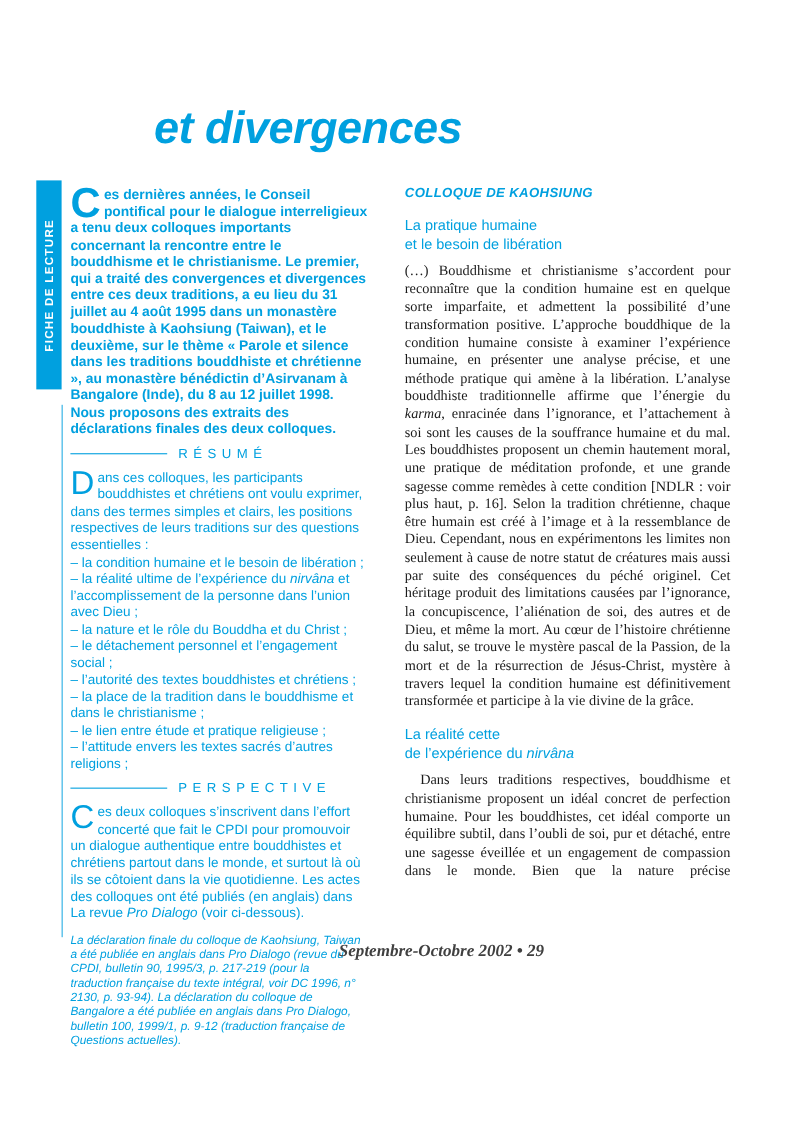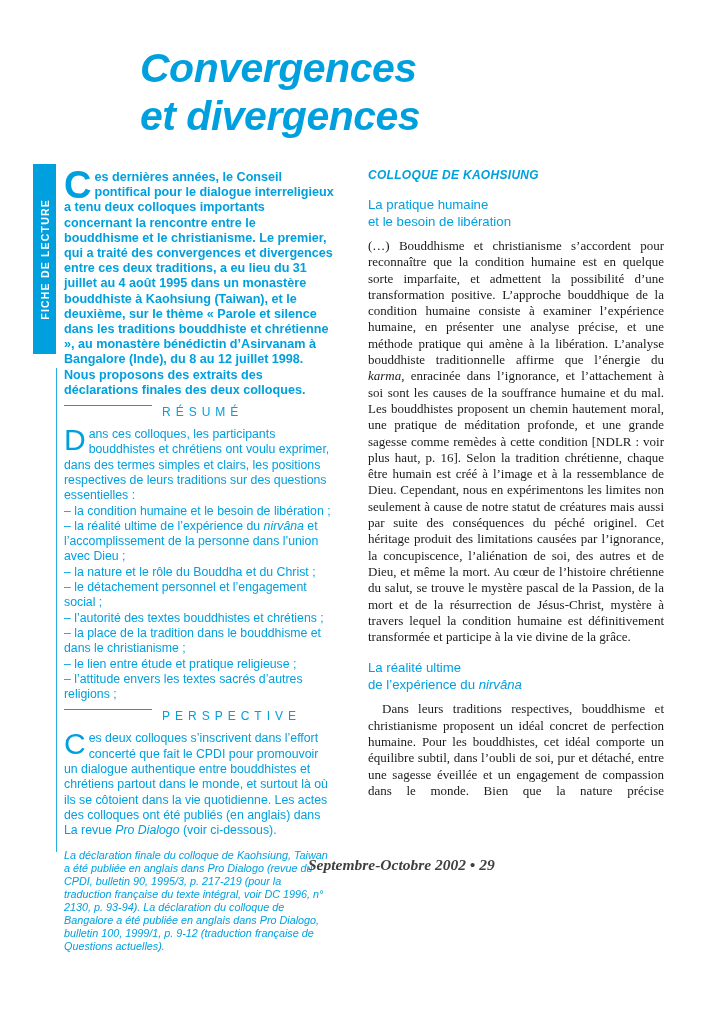--- a/index.html
+++ b/index.html
@@ -35,21 +35,21 @@
   
   .leftcol {
     position:absolute; left:64px; top:170px; width:270px;
     color:#00A0DF;
   }
   .intro { font-weight:bold; font-size:12.6px; line-height:15.2px; margin-bottom:4px; }
   .dropcap { float:left; padding-right:3px; }
   .dc-big   { font-size:38px; line-height:30px; font-weight:bold; }
   .dc-small { font-size:30px; line-height:25px; font-weight:normal; }
 
-  .section-head { display:flex; align-items:flex-start; margin:7px 0 8px 0; }
+  .section-head { display:flex; align-items:center; margin:7px 0 8px 0; }
   .section-head .rule { width:88px; height:1px; background:#00A0DF; margin-right:10px; flex:0 0 auto; }
   .section-head .label { font-size:12px; letter-spacing:5px; color:#00A0DF; }
 
   .sec-body, .sec-item { font-size:12.3px; line-height:15.3px; }
   .sec-item { margin:0; }
   .footnote {
     margin-top:11px; width:264px;
     font-size:10.8px; line-height:13px; font-style:italic;
   }
 
@@ -74,21 +74,21 @@
     position:absolute; left:308px; top:856px;
     font-family:"Liberation Serif", serif; font-style:italic; font-weight:600;
     font-size:15.5px; color:#404040;
   }
 </style>
 </head>
 <body>
 
 <div class="page">
 
-  <h1 class="title"><span>Convergences</span><br><span>et divergences</span></h1>
+  <h1 class="title"><br><span>et divergences</span></h1>
 
   <div class="tab">
     <span class="tab-label">FICHE DE LECTURE</span>
   </div>
   <div class="vrule"></div>
 
   <div class="leftcol">
 
     <p class="intro"><span class="dropcap dc-big">C</span><span>es dernières années, le Conseil pontifical pour le dialogue interreligieux a tenu deux colloques importants concernant la rencontre entre le bouddhisme et le christianisme. Le premier, qui a traité des convergences et divergences entre ces deux traditions, a eu lieu du 31 juillet au 4 août 1995 dans un monastère bouddhiste à Kaohsiung (Taiwan), et le deuxième, sur le thème « Parole et silence dans les traditions bouddhiste et chrétienne », au monastère bénédictin d’Asirvanam à Bangalore (Inde), du 8 au 12 juillet 1998. Nous proposons des extraits des déclarations finales des deux colloques.</span></p>
 
@@ -116,19 +116,19 @@
 
     <p class="footnote"><span>La déclaration finale du colloque de Kaohsiung, Taiwan a été publiée en anglais dans Pro Dialogo (revue du CPDI, bulletin 90, 1995/3, p. 217-219 (pour la traduction française du texte intégral, voir DC 1996, n° 2130, p. 93-94). La déclaration du colloque de Bangalore a été publiée en anglais dans Pro Dialogo, bulletin 100, 1999/1, p. 9-12 (traduction française de Questions actuelles).</span></p>
   </div>
 
   <div class="rightcol">
     <h2 class="colloque">COLLOQUE DE KAOHSIUNG</h2>
 
     <h3 class="subhead"><span>La pratique humaine</span><br><span><span>et le besoin de libération</span></span></h3>
     <p class="body-serif"><span>(…) Bouddhisme et christianisme s’accordent pour reconnaître que la condition humaine est en quelque sorte imparfaite, et admettent la possibilité d’une transformation positive. L’approche bouddhique de la condition humaine consiste à examiner l’expérience humaine, en présenter une analyse précise, et une méthode pratique qui amène à la libération. L’analyse bouddhiste traditionnelle affirme que l’énergie du </span><span class="it">karma</span><span>, enracinée dans l’ignorance, et l’attachement à soi sont les causes de la souffrance humaine et du mal. Les bouddhistes proposent un chemin hautement moral, une pratique de méditation profonde, et une grande sagesse comme remèdes à cette condition [NDLR : voir plus haut, p. 16]. Selon la tradition chrétienne, chaque être humain est créé à l’image et à la ressemblance de Dieu. Cependant, nous en expérimentons les limites non seulement à cause de notre statut de créatures mais aussi par suite des conséquences du péché originel. Cet héritage produit des limitations causées par l’ignorance, la concupiscence, l’aliénation de soi, des autres et de Dieu, et même la mort. Au cœur de l’histoire chrétienne du salut, se trouve le mystère pascal de la Passion, de la mort et de la résurrection de Jésus-Christ, mystère à travers lequel la condition humaine est définitivement transformée et participe à la vie divine de la grâce.</span></p>
 
-    <h3 class="subhead"><span>La réalité ultime</span><br><span><span>de l’expérience du </span><span class="it">nirvâna</span></span></h3>
+    <h3 class="subhead"><span>La réalité cette</span><br><span><span>de l’expérience du </span><span class="it">nirvâna</span></span></h3>
     <p class="body-serif indent cont">Dans leurs traditions respectives, bouddhisme et christianisme proposent un idéal concret de perfection humaine. Pour les bouddhistes, cet idéal comporte un équilibre subtil, dans l’oubli de soi, pur et détaché, entre une sagesse éveillée et un engagement de compassion dans le monde. Bien que la nature précise</p>
   </div>
 
   <div class="footer">Septembre-Octobre 2002 • 29</div>
 
 </div>
 
 </body></html>

